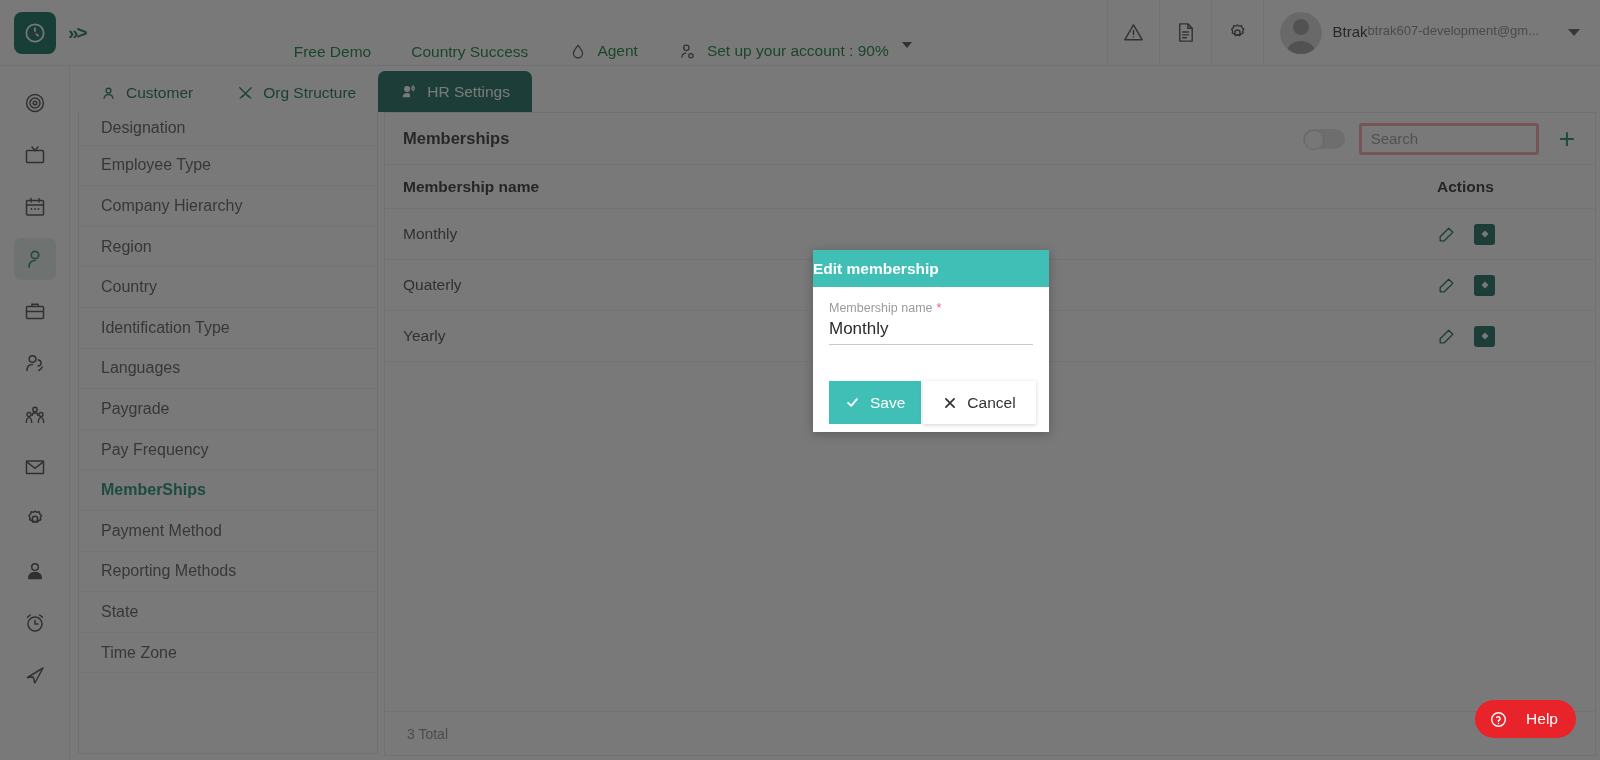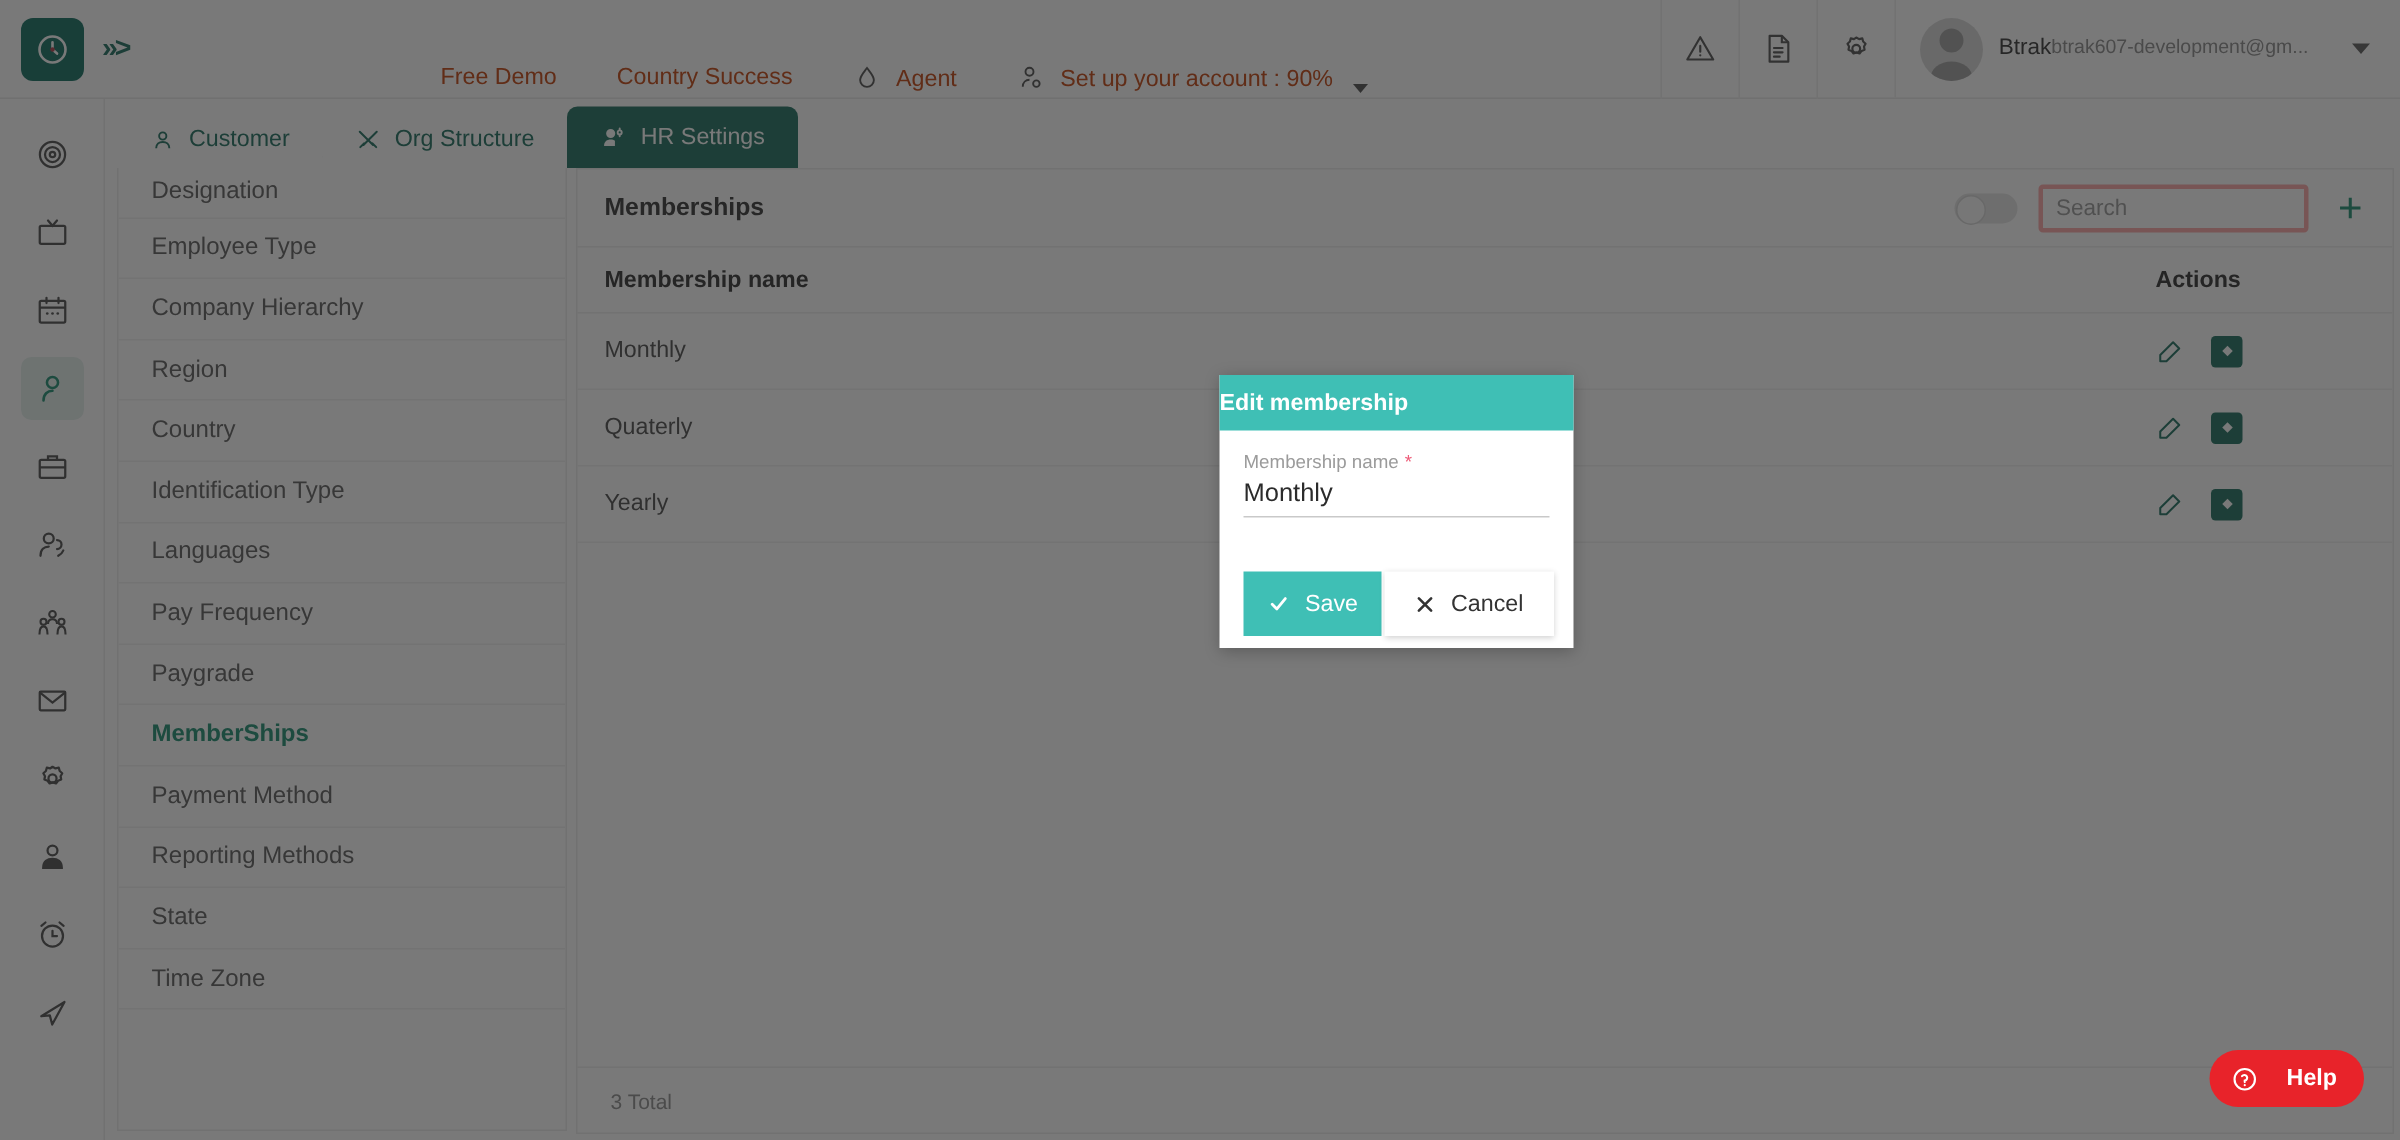--- a/index.html
+++ b/index.html
@@ -31,23 +31,23 @@
   }
   .chev {
     margin-left: 12px; color: #1a6d5c;
     font-size: 19px; letter-spacing: -2px; font-weight: 600;
   }
   .topnav {
     display: flex; align-items: center; gap: 8px;
     margin-left: 192px;
   }
   .topnav-item {
-    font-size: 15.5px; color: #c2410c;
+    font-size: 15.5px; color: #15803d;
     padding: 8px 16px; border-radius: 4px;
-    display: flex; align-items: flex-end; gap: 9px;
+    display: flex; align-items: flex-start; gap: 9px;
     white-space: nowrap;
     margin-top: 39px;
   }
   .topnav-item .caret {
     width: 0; height: 0; margin-left: 4px;
     border-left: 5px solid transparent;
     border-right: 5px solid transparent;
     border-top: 6px solid #4c4c4c;
   }
   .top-right {
@@ -241,21 +241,21 @@
     box-shadow: 0 1px 4px rgba(0,0,0,0.18);
     margin-left: 2px; padding: 0 20px;
   }
 
   
   .help {
     position: absolute; right: 24px; bottom: 22px; z-index: 70;
     height: 38px; padding: 0 18px 0 14px;
     background: #e8232a; border-radius: 19px;
     display: flex; align-items: center; gap: 18px;
-    color: #ffffff; font-size: 15.5px; font-weight: 700;
+    color: #ffffff; font-size: 15.5px; font-weight: 400;
   }
 
   svg { display: block; }
 </style>
 </head>
 <body>
 
 <div id="app">
 
   <div class="topbar">
@@ -497,24 +497,24 @@
     <div class="sl-item">
       <span>Country</span>
       </div>
     <div class="sl-item">
       <span>Identification Type</span>
       </div>
     <div class="sl-item">
       <span>Languages</span>
       </div>
     <div class="sl-item">
+      <span>Paygrade</span>
+      </div>
+    <div class="sl-item">
       <span>Pay Frequency</span>
-      </div>
-    <div class="sl-item">
-      <span>Paygrade</span>
       </div>
     <div class="sl-item active">
       <span>MemberShips</span>
       </div>
     <div class="sl-item">
       <span>Payment Method</span>
       </div>
     <div class="sl-item">
       <span>Reporting Methods</span>
       </div>

